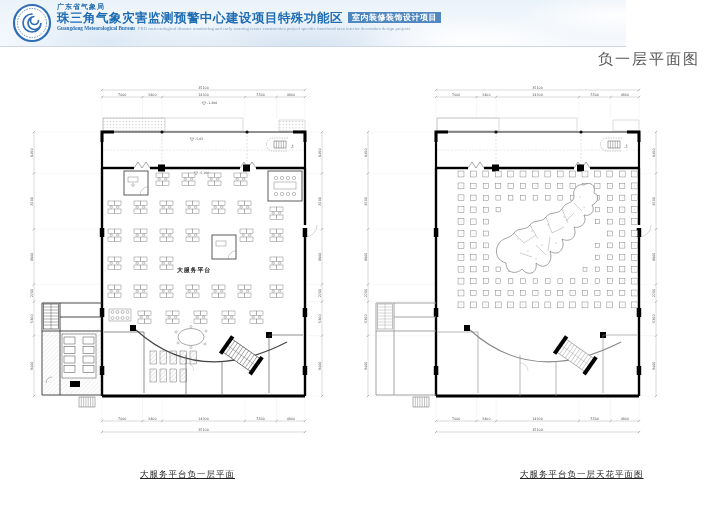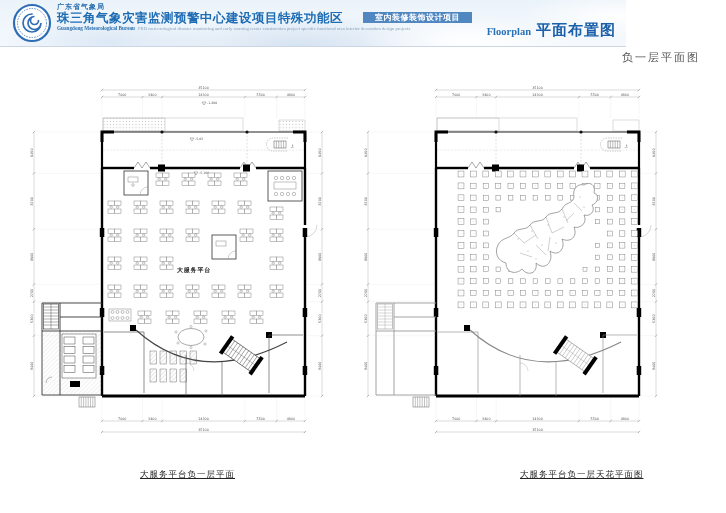--- a/index.html
+++ b/index.html
@@ -19,27 +19,27 @@
       radial-gradient(150px 34px at 110px 42px, rgba(203,221,240,.6), transparent 75%),
       linear-gradient(180deg,#ebf3fa,#f5f9fd);
     border-bottom:1px solid #ccd6e2;
     font-family:Liberation Serif, serif;
   }
   .logo{position:absolute;left:12px;top:3px;width:40px;height:40px;}
   .titles{position:absolute;left:57px;top:3px;line-height:1.15;}
   .dept-cn{font-size:7px;font-weight:bold;color:#2a6fb0;letter-spacing:1px;}
   .title-cn{font-size:12.5px;font-weight:bold;color:#1e6cb4;letter-spacing:.5px;white-space:nowrap;}
   .title-tag{display:inline-block;background:#5187c0;color:#fff;font-size:8px;font-weight:bold;
-    padding:1px 12px;margin-left:20px;vertical-align:2px;letter-spacing:.5px;}
+    padding:1px 4px;margin-left:5px;vertical-align:2px;letter-spacing:.5px;}
   .en-line{font-size:4.7px;color:#8aa2bd;white-space:nowrap;margin-top:1px;}
   .en-line b{color:#2a6fb0;font-size:5.2px;margin-right:3px;}
   .section-title{position:absolute;right:10px;top:21px;white-space:nowrap;}
   .section-en{font-size:10.5px;font-weight:bold;color:#2a72b8;margin-right:5px;}
   .section-cn{font-size:15px;font-weight:bold;color:#1a60aa;letter-spacing:1px;}
-  .page-subtitle{position:absolute;top:50px;right:26px;font-size:11px;color:#555;letter-spacing:2px;}
+  .page-subtitle{position:absolute;top:50px;right:26px;font-size:15px;color:#555;letter-spacing:2px;}
   
   figure{margin:0;padding:0;position:absolute;top:85px;width:310px;height:400px;}
   #fig-floor{left:26px;}
   #fig-ceiling{left:360px;}
   figcaption{
     position:absolute;top:373px;white-space:nowrap;
     font-family:"DejaVu Serif","Liberation Serif",serif;
     font-size:8.5px;color:#222;text-decoration:underline;letter-spacing:1px;margin-top:11px;
   }
   #fig-floor figcaption{left:114px;}
@@ -58,23 +58,20 @@
     </svg>
   </div>
   <div class="titles">
     <div class="dept-cn">广东省气象局</div>
     <div class="title-cn">
       <span>珠三角气象灾害监测预警中心建设项目特殊功能区</span><span class="title-tag">室内装修装饰设计项目</span>
     </div>
     <div class="en-line">
       <b>Guangdong Meteorological Bureau</b><span>PRD meteorological disaster monitoring and early warning center construction project specific functional area interior decoration design projects</span>
     </div>
-  </div>
-  <div class="section-title">
-    <span class="section-en">Floorplan</span><span class="section-cn">平面布置图</span>
   </div>
 </header>
 
 <div class="page-subtitle">负一层平面图</div>
 
 <main>
   <figure id="fig-floor">
     <svg id="svgF" viewBox="0 0 310 352" width="310" height="352">
         <defs>
           <pattern id="hF" width="3" height="3" patternUnits="userSpaceOnUse" patternTransform="rotate(45)">

